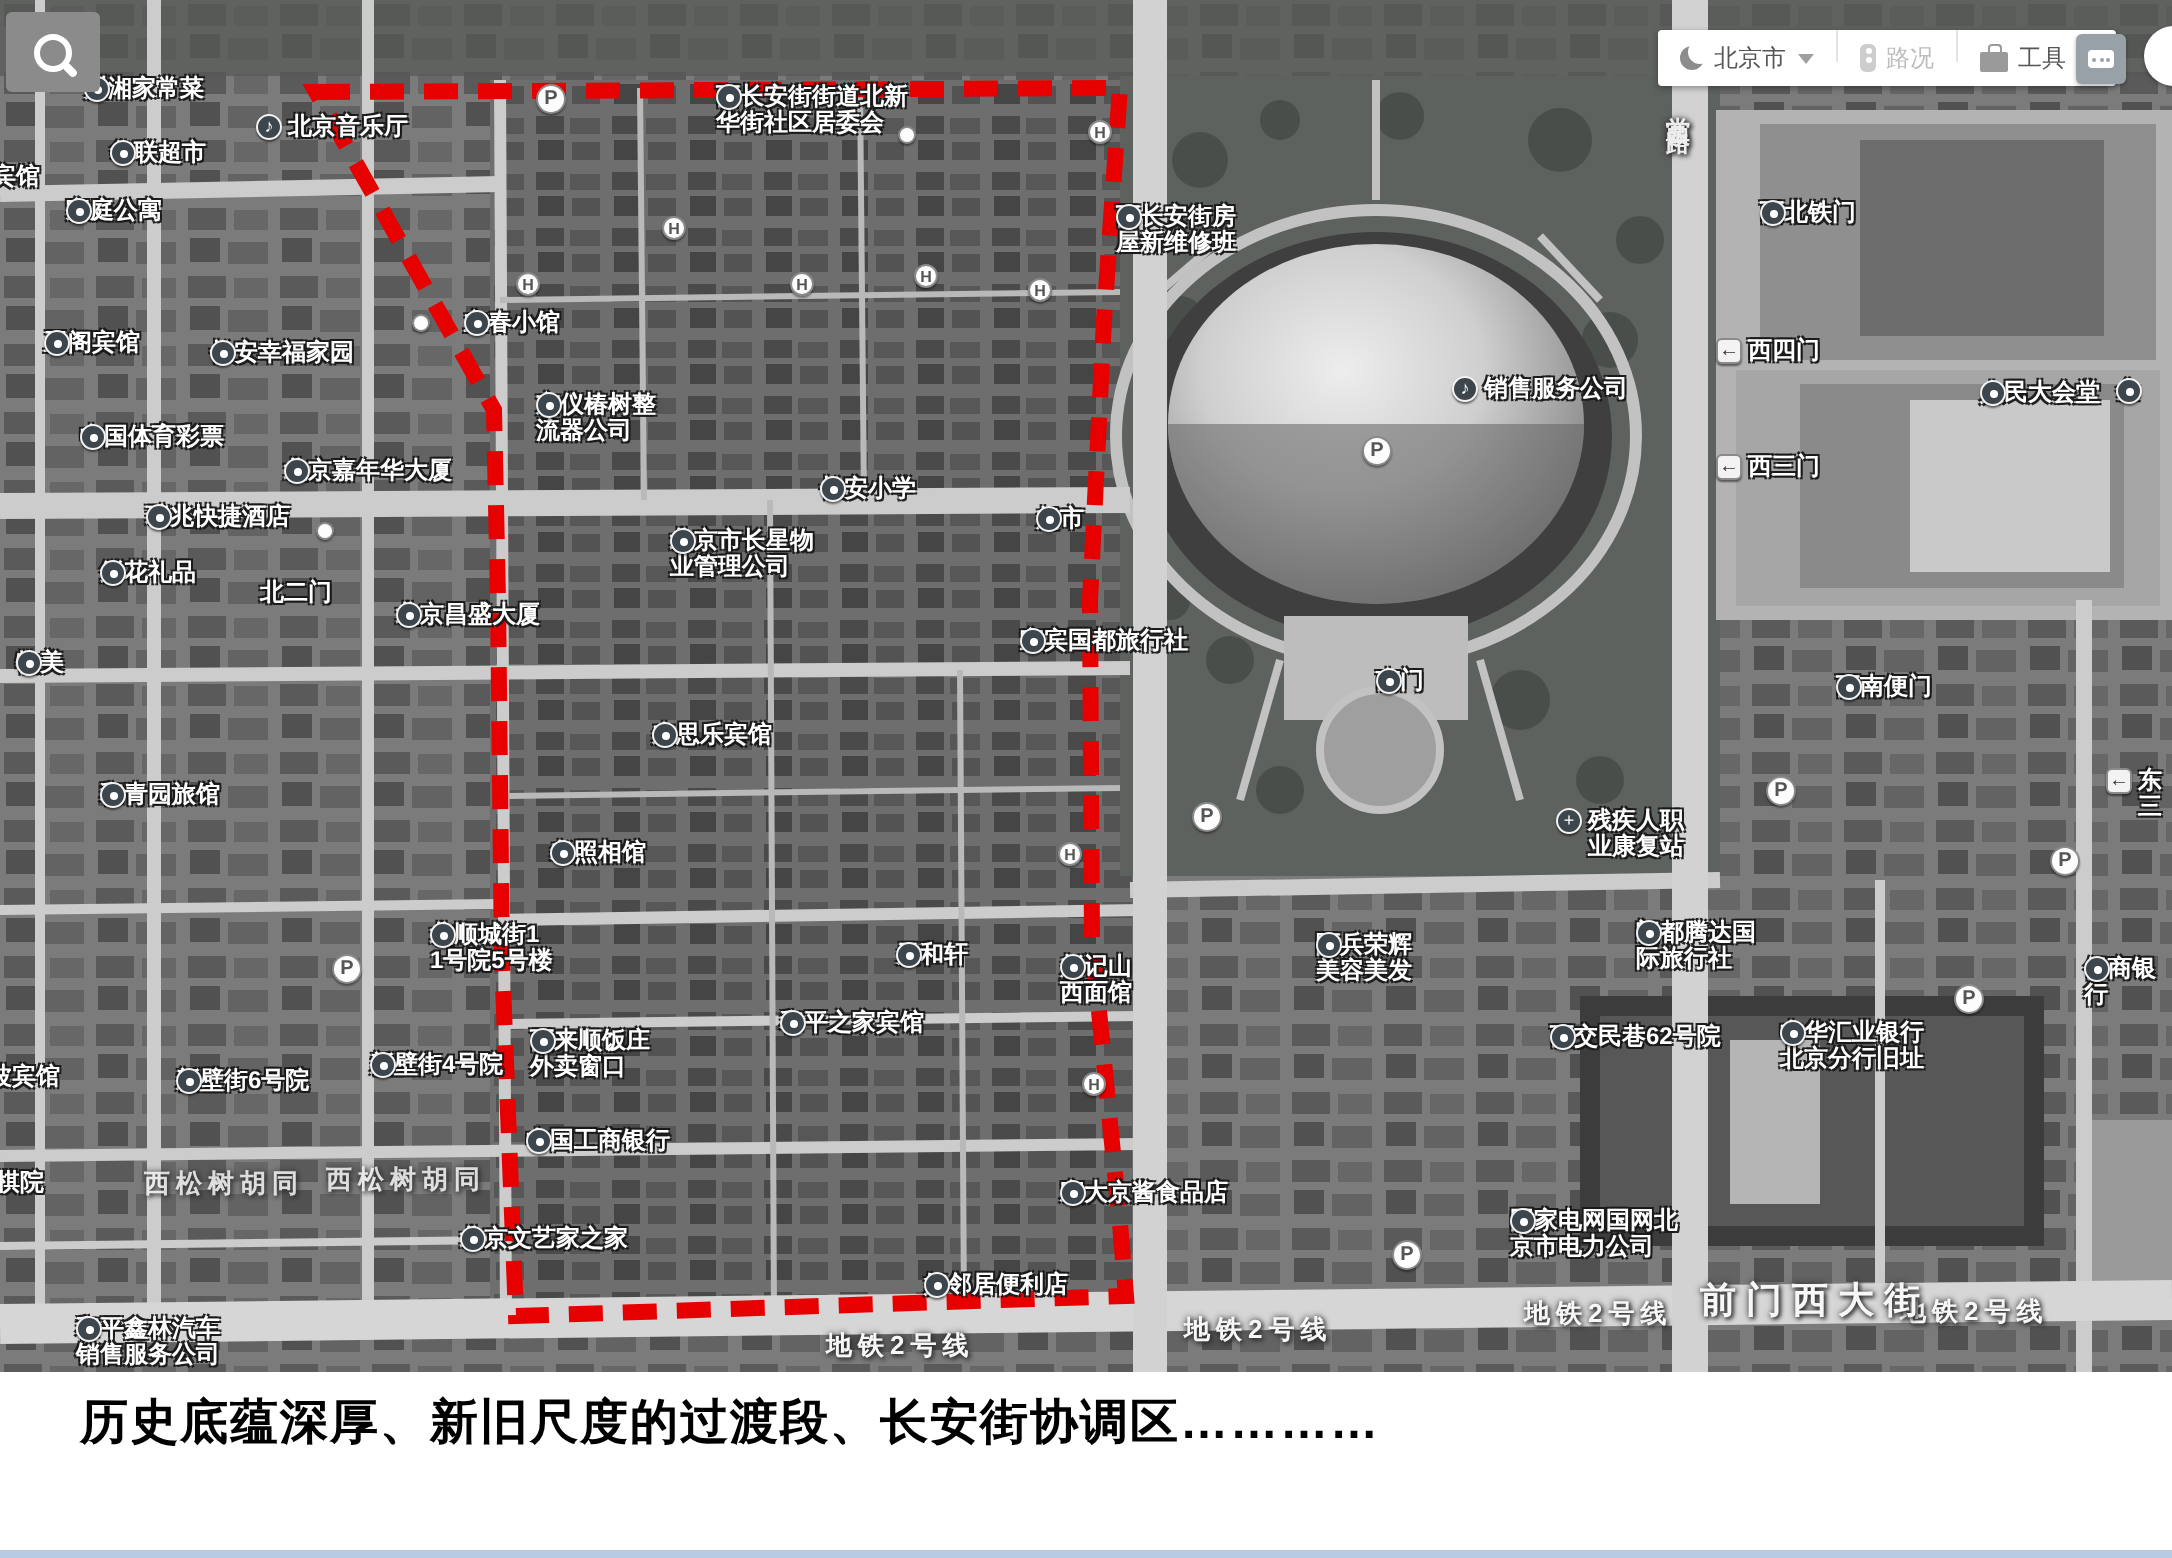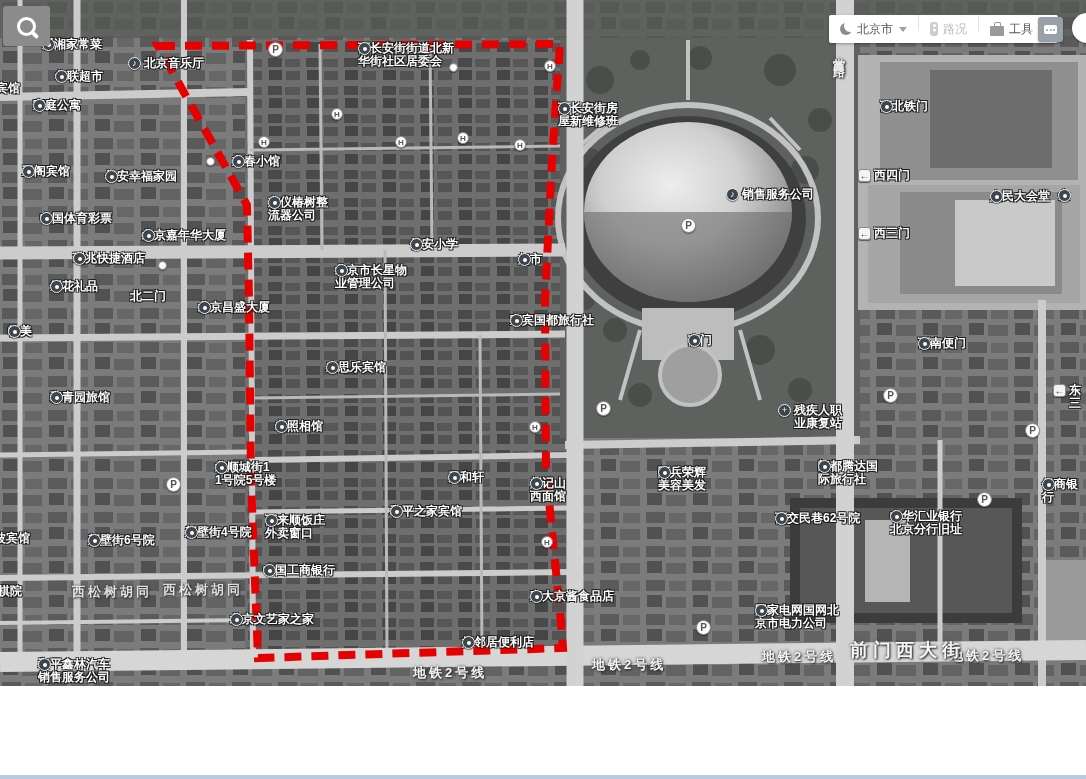--- a/index.html
+++ b/index.html
@@ -465,13 +465,14 @@
     <span class="bubble">
         <i></i>
         <i></i>
         <i></i>
       </span>
   </div>
   <div id="circ"></div>
 </div>
 
 <div id="caption">
+  <div class="l">历史底蕴深厚、新旧尺度的过渡段、长安街协调区…………</div>
 </div>
 
 </body></html>

